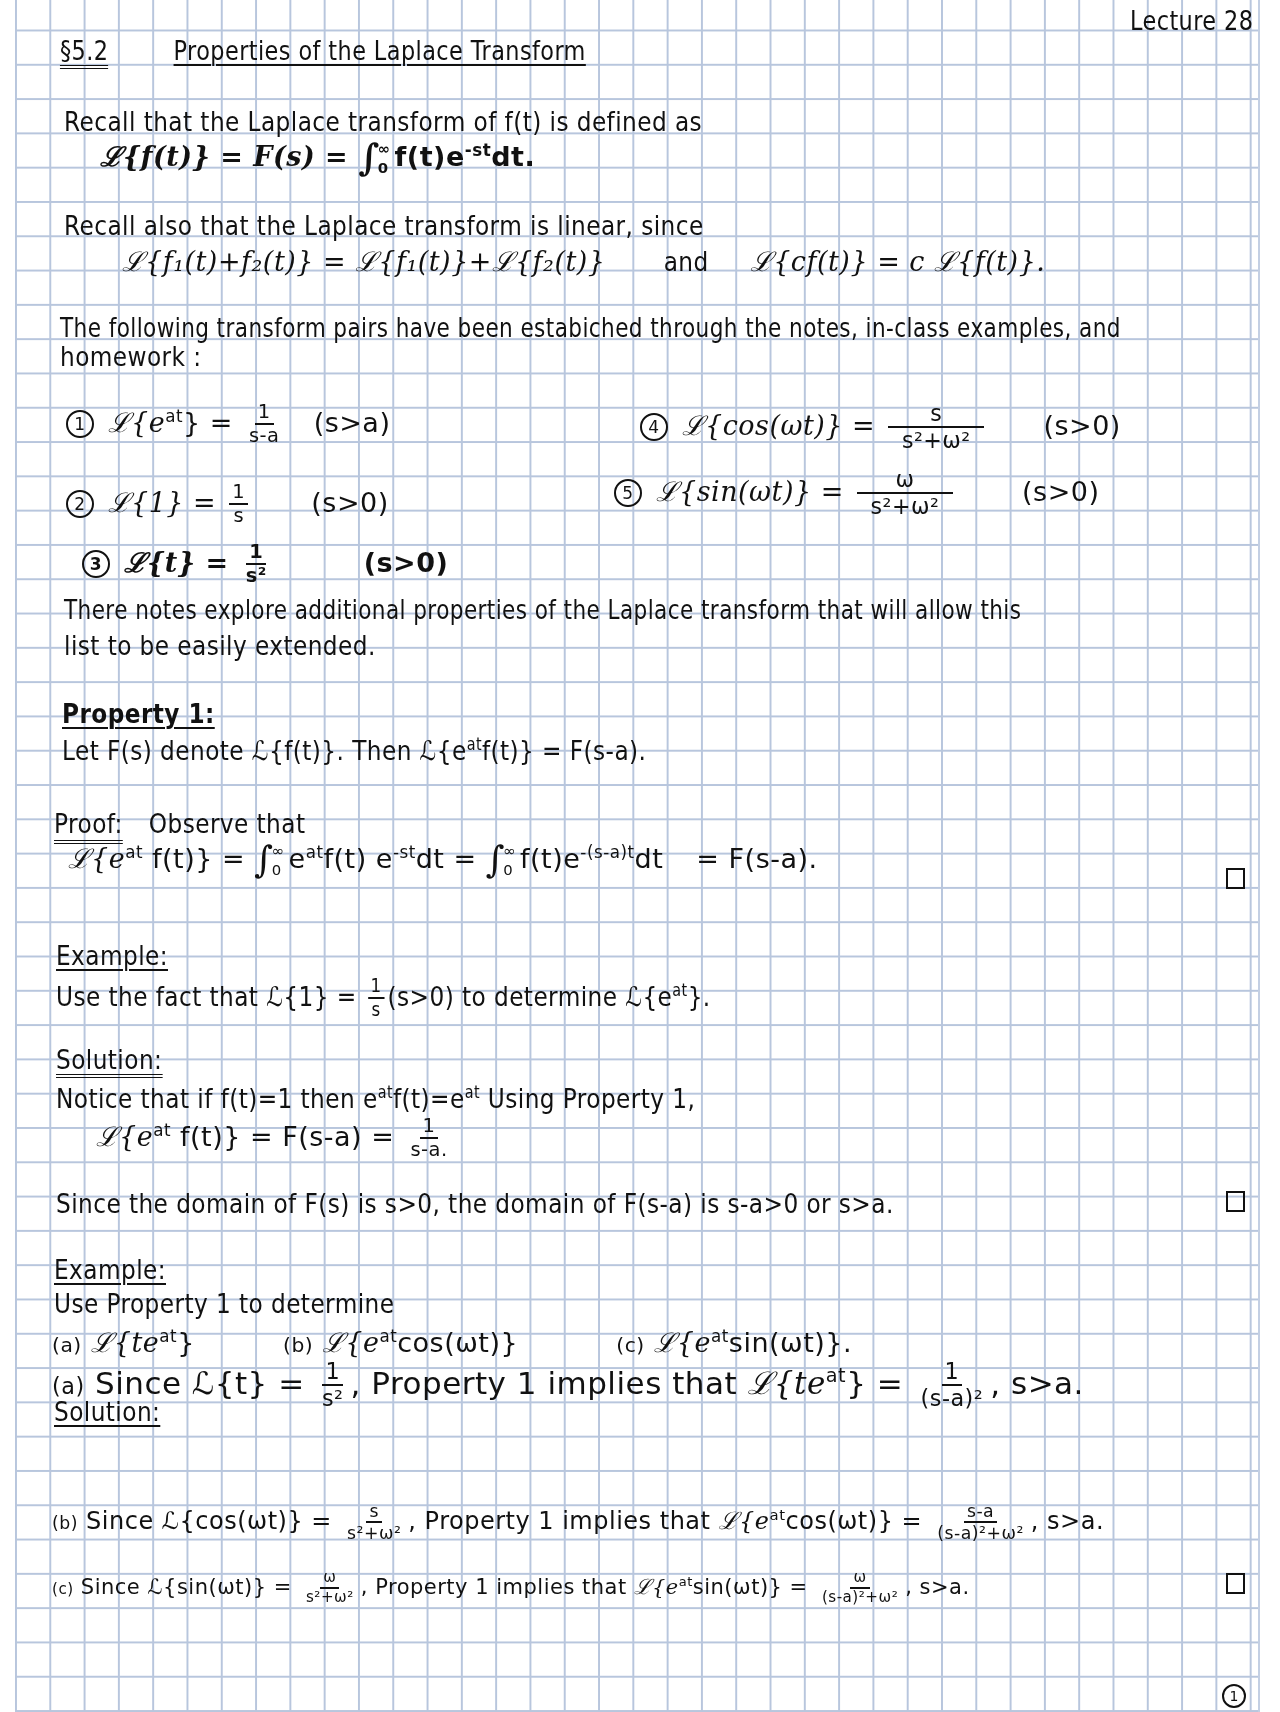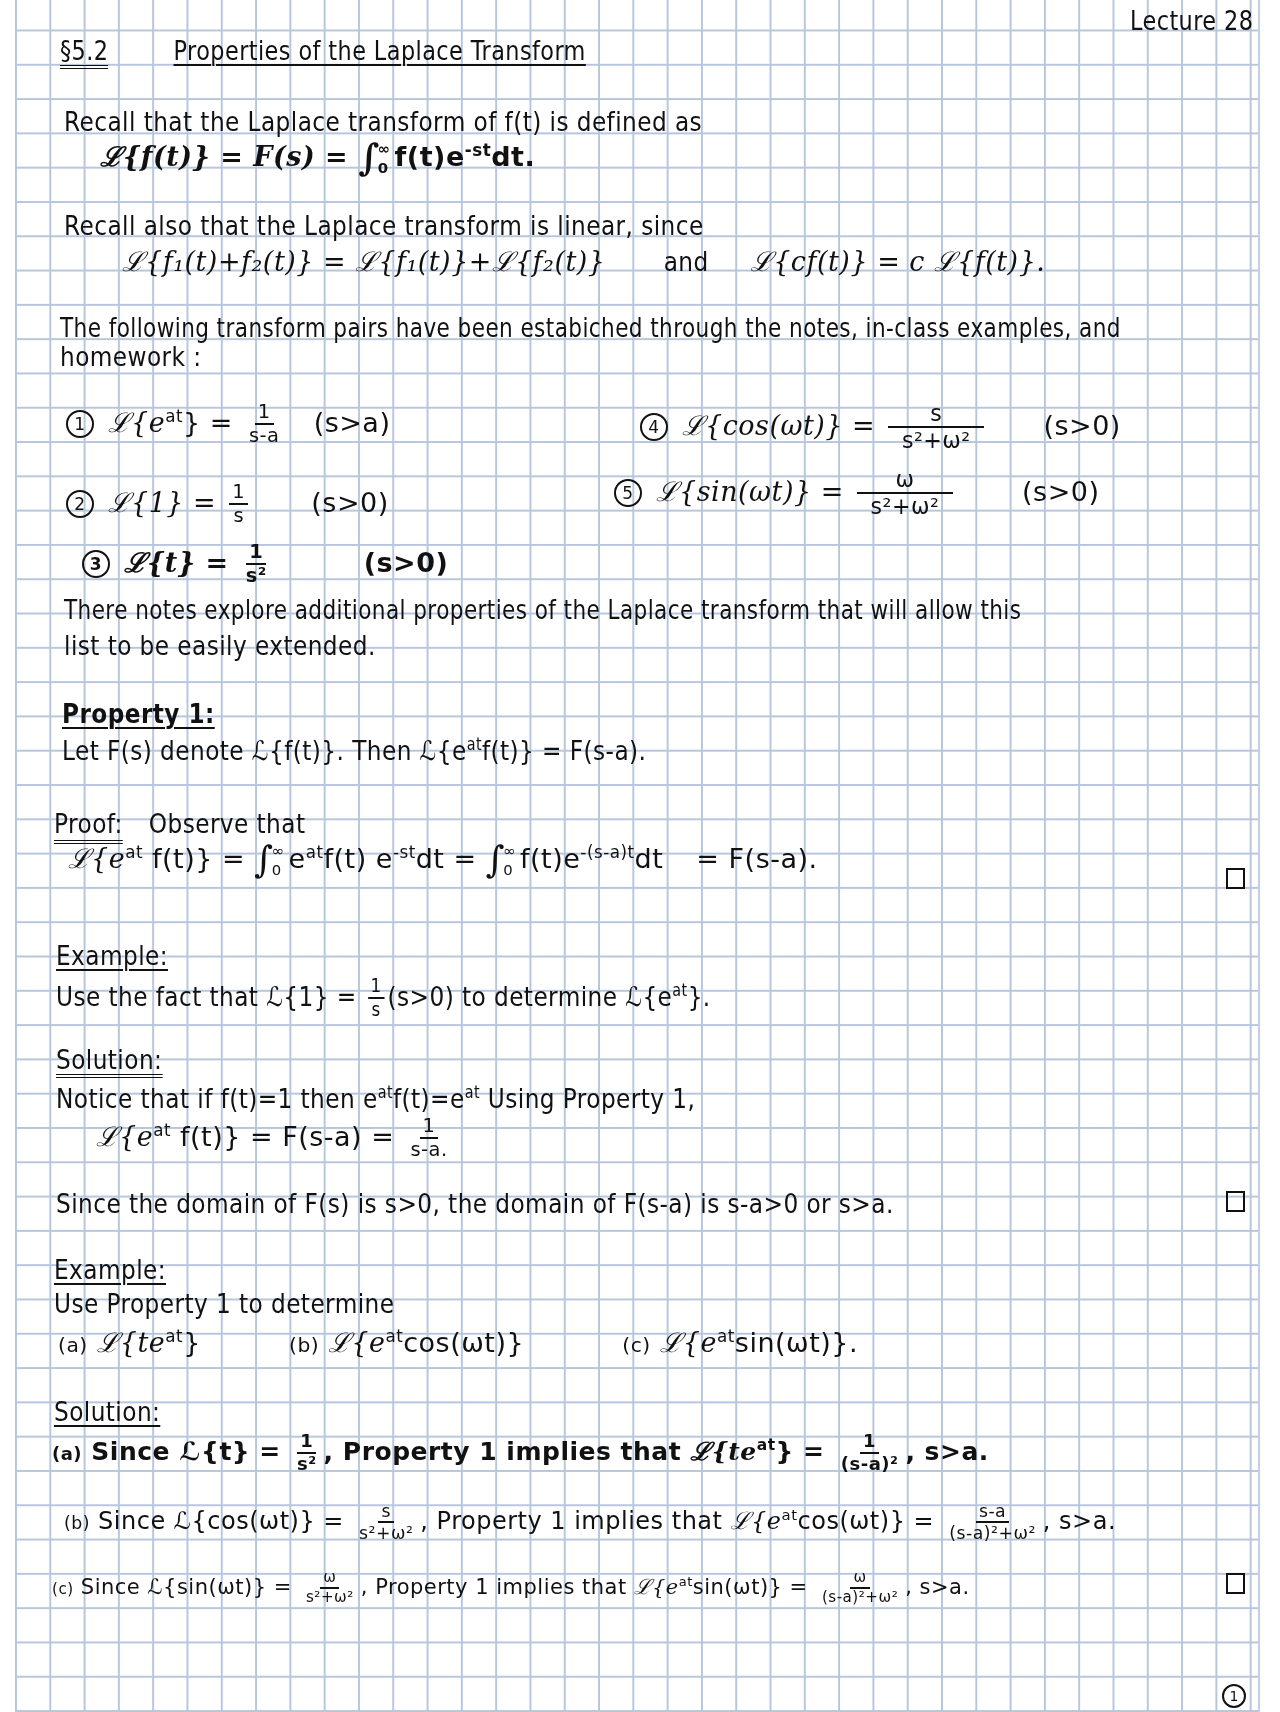--- a/index.html
+++ b/index.html
@@ -146,49 +146,49 @@
   <span class="script-L">ℒ{e</span><span class="sup">at</span><span> f(t)} = F(s-a) = </span><span class="frac">
       <span class="num">1</span>
       <span class="den">s-a.</span>
     </span>
 </div>
 <div class="ln nar" style="left:56px; top:1190px;">Since the domain of F(s) is s&gt;0, the domain of F(s-a) is s-a&gt;0 or s&gt;a.</div>
 <div class="qed" style="left:1226px; top:1191px;"></div>
 
 <div class="ln nar ul" style="left:54px; top:1256px;">Example:</div>
 <div class="ln nar" style="left:54px; top:1290px;">Use Property 1 to determine</div>
-<div class="ln" style="left:58px; top:1328px;">
+<div class="ln" style="left:52px; top:1328px;">
   <span>
     <span style="font-size:0.75em;">(a)</span>
     <span class="script-L">ℒ{te</span><span class="sup">at</span><span>}</span>
   </span>
   <span class="gap" style="width:70px;"></span>
   <span>
     <span style="font-size:0.75em;">(b)</span>
     <span class="script-L">ℒ{e</span><span class="sup">at</span><span>cos(ωt)}</span>
   </span>
   <span class="gap" style="width:80px;"></span>
   <span>
     <span style="font-size:0.75em;">(c)</span>
     <span class="script-L">ℒ{e</span><span class="sup">at</span><span>sin(ωt)}.</span>
   </span>
 </div>
 <div class="ln nar ul" style="left:54px; top:1398px;">Solution:</div>
 
-<div class="ln" style="left:52px; top:1432px; font-size:25px;font-weight:bold;">
+<div class="ln" style="left:52px; top:1360px; font-size:31px;">
   <span style="font-size:0.72em;">(a)</span>
   <span>Since ℒ{t} = </span><span class="frac">
       <span class="num">1</span>
       <span class="den">s²</span>
     </span><span>, Property 1 implies that </span><span class="script-L">ℒ{te</span><span class="sup">at</span><span>} = </span><span class="frac">
       <span class="num">1</span>
       <span class="den">(s-a)²</span>
     </span><span>, s&gt;a.</span>
 </div>
-<div class="ln" style="left:52px; top:1502px; font-size:24px;padding-left:12px;">
+<div class="ln" style="left:52px; top:1502px; font-size:24px;">
   <span style="font-size:0.72em;">(b)</span>
   <span>Since ℒ{cos(ωt)} = </span><span class="frac">
       <span class="num">s</span>
       <span class="den">s²+ω²</span>
     </span><span>, Property 1 implies that </span><span class="script-L">ℒ{e</span><span class="sup">at</span><span>cos(ωt)} = </span><span class="frac">
       <span class="num">s-a</span>
       <span class="den">(s-a)²+ω²</span>
     </span><span>, s&gt;a.</span>
 </div>
 <div class="ln" style="left:52px; top:1570px; font-size:21px;">

